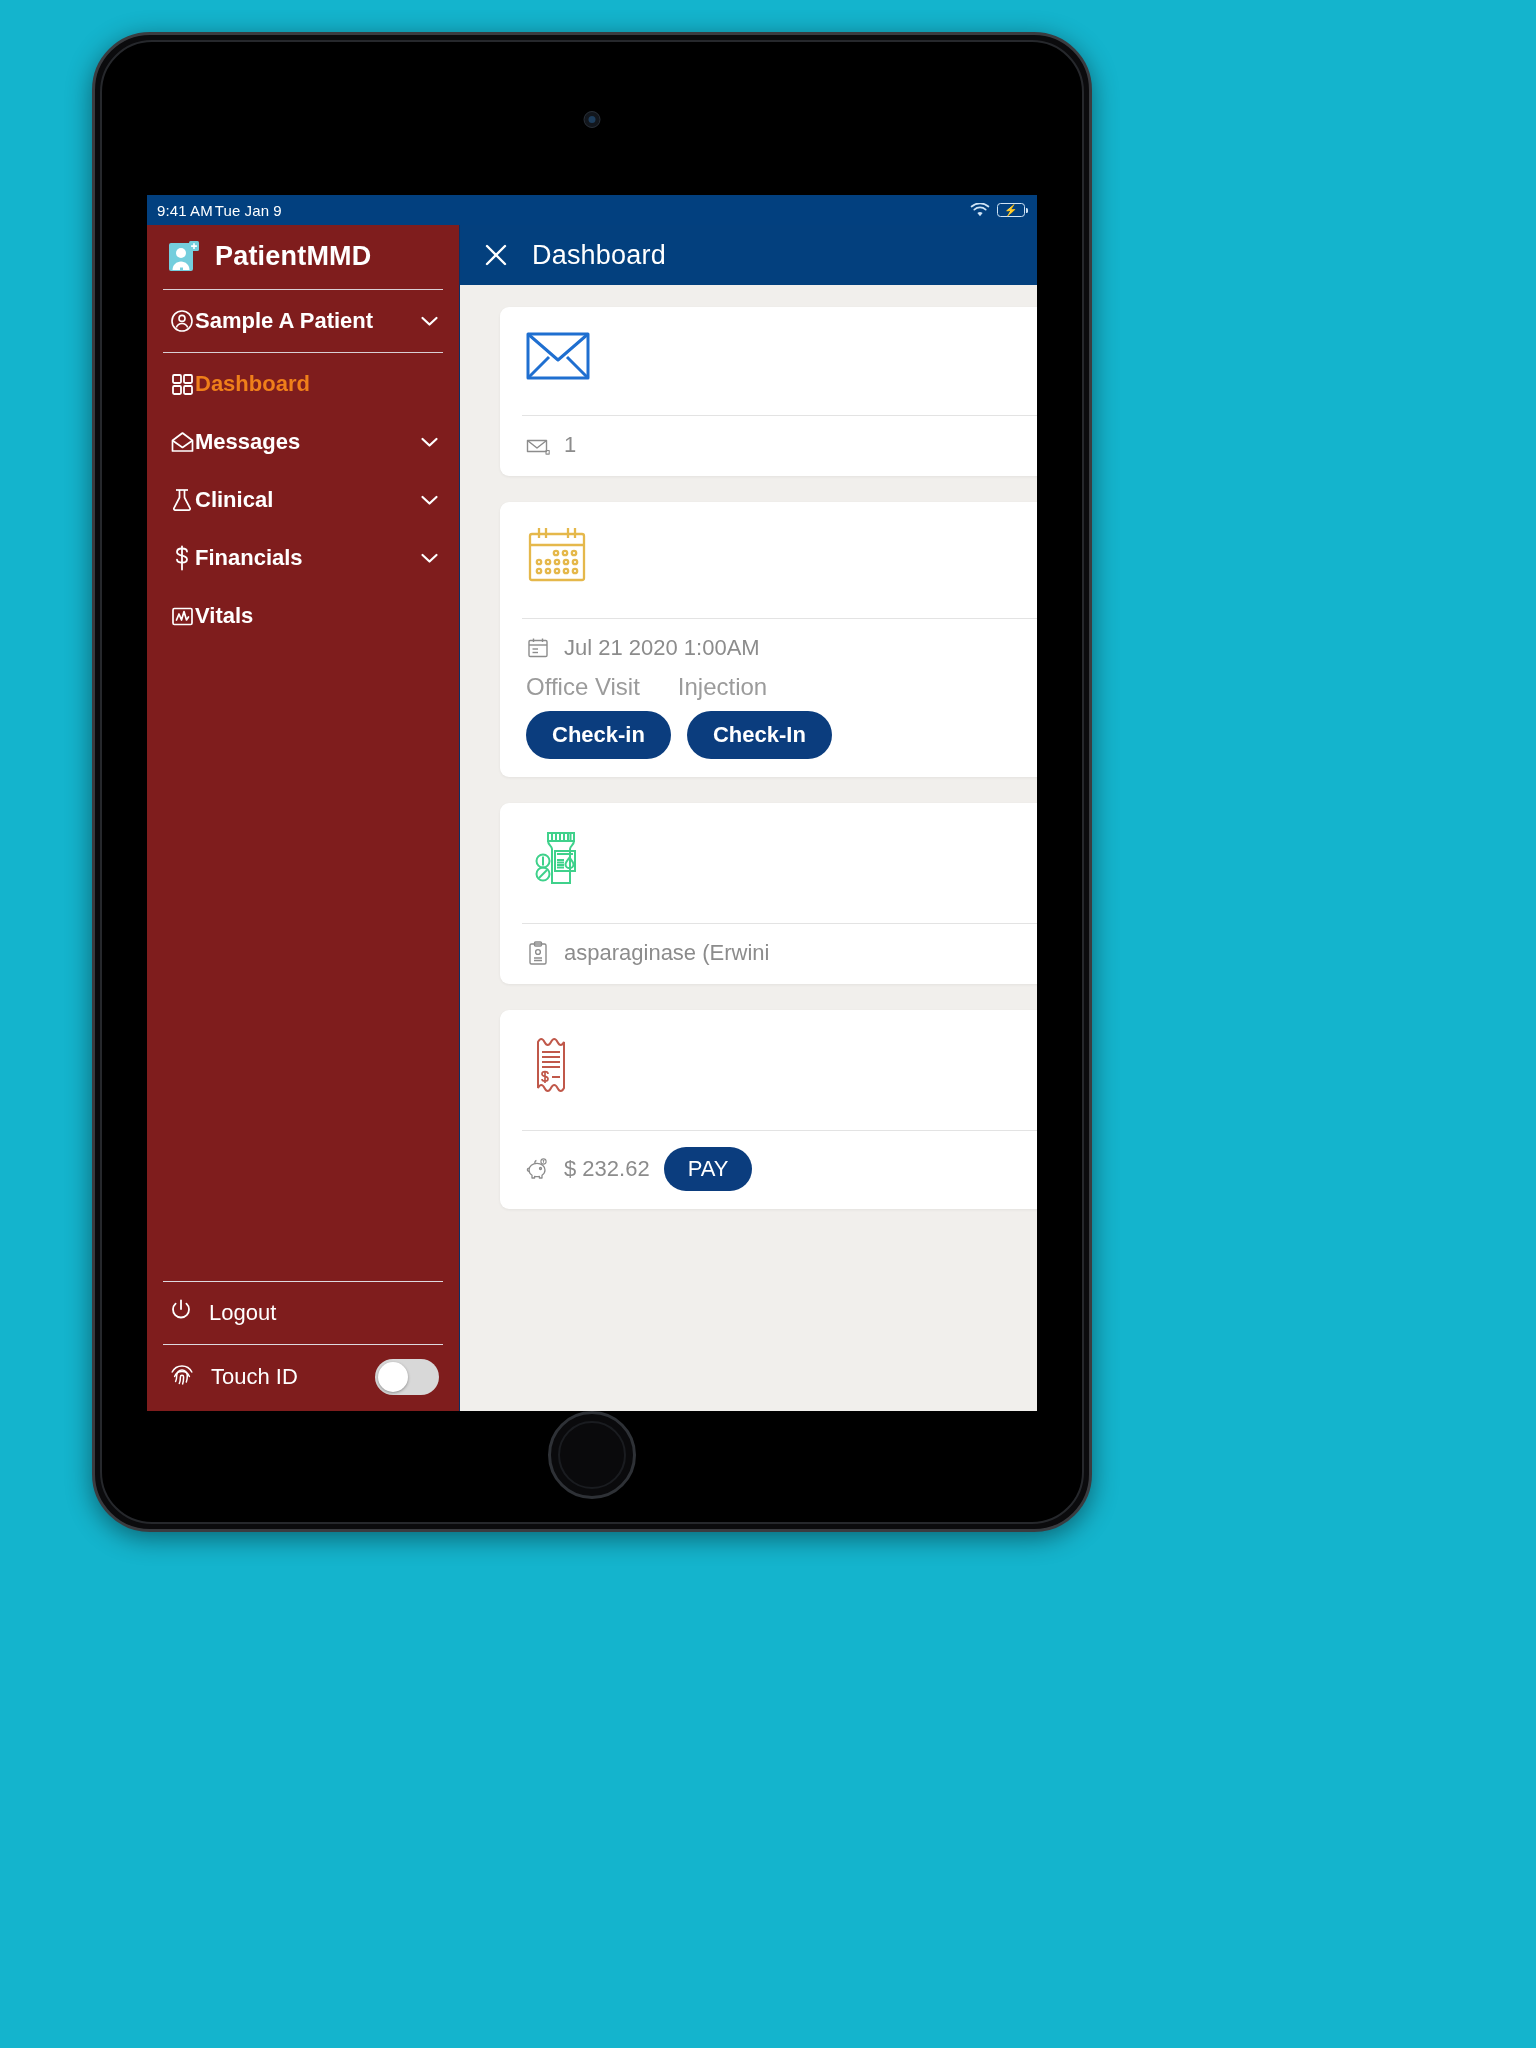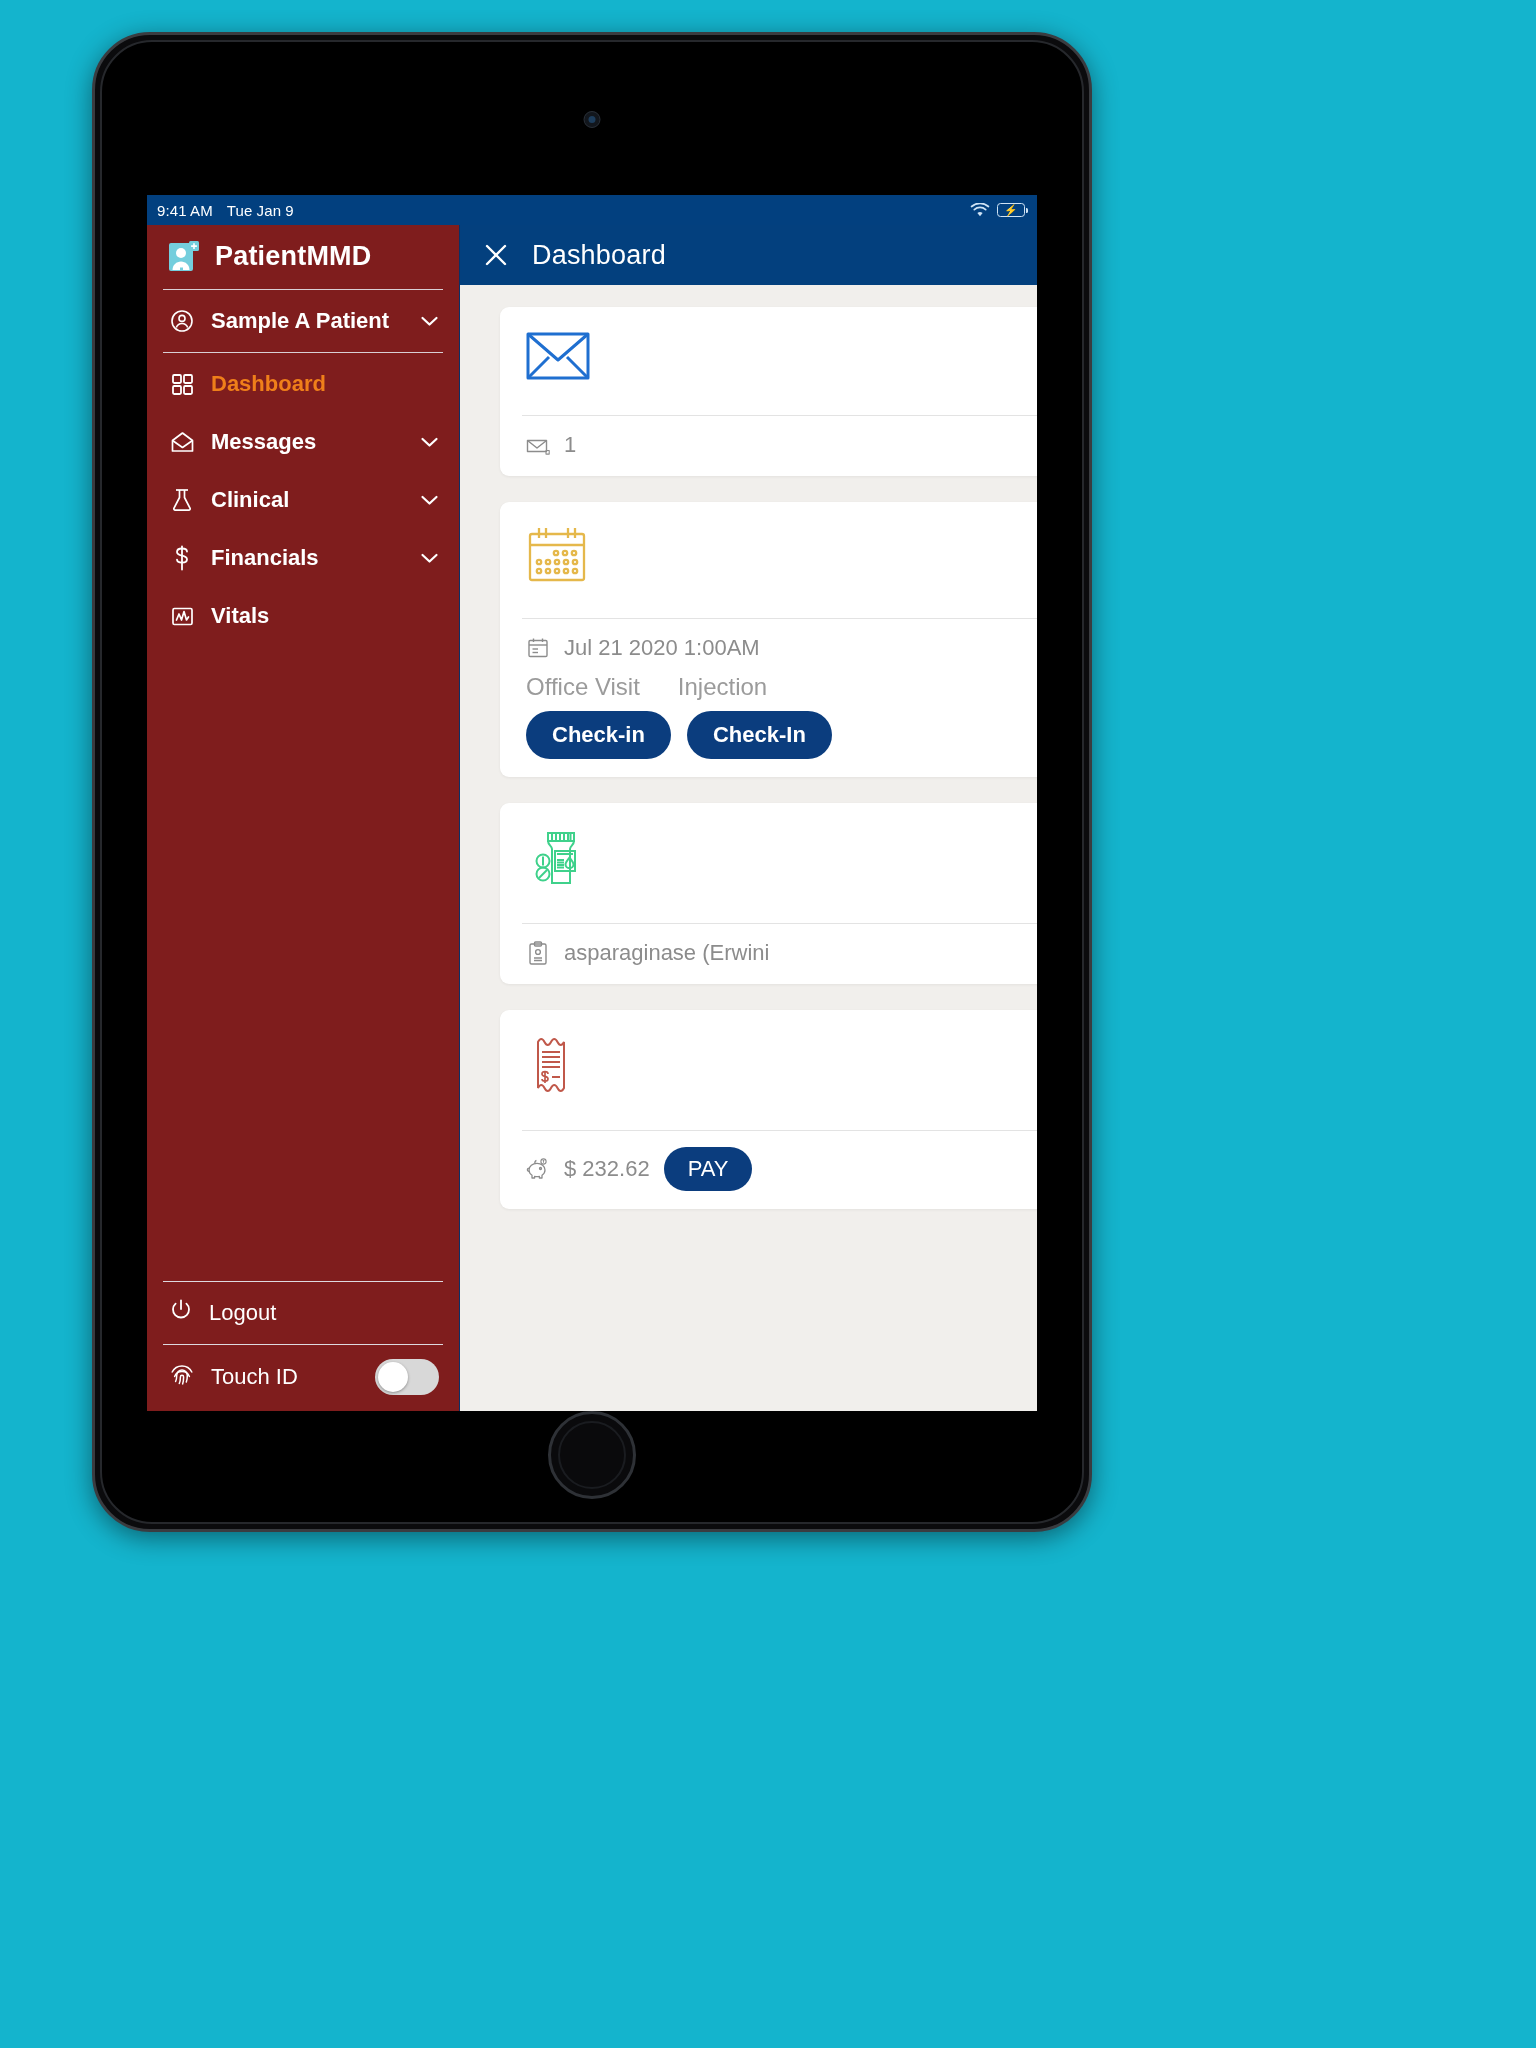--- a/index.html
+++ b/index.html
@@ -57,21 +57,21 @@
 
   
   .statusbar {
     height: 30px; background: #02407f; color: #fff;
     display: flex; align-items: center;
     padding: 0 12px 0 10px;
     font-size: 15px; letter-spacing: .1px;
     flex: none;
   }
   .sb-time { font-weight: 400; }
-  .sb-date { margin-left: 14px; font-weight: 400; }
+  .sb-date { margin-left: 2px; font-weight: 400; }
   .sb-right { margin-left: auto; display: flex; align-items: center; gap: 7px; }
   .wifi svg { display:block; }
   .battery {
     width: 28px; height: 14px; border: 1.6px solid #cfe3f5;
     border-radius: 3.5px; position: relative; padding: 1.5px;
   }
   .battery::after {
     content:""; position:absolute; right:-4px; top:4px;
     width:2.5px; height:5px; background:#cfe3f5; border-radius:0 1.5px 1.5px 0;
   }
@@ -98,21 +98,21 @@
   }
   .brand-name {
     color: #fff; font-size: 27px; font-weight: bold; letter-spacing: .2px;
   }
   .divider { height: 1px; background: #e9eef5; margin: 0 16px; opacity: .85; }
 
   .nav-item {
     display: flex; align-items: center;
     padding: 17px 20px 17px 22px;
     color: #fff; font-size: 22px; font-weight: bold;
-    cursor: pointer; gap: 16px;
+    cursor: pointer; 
   }
   .nav-item .ico { width: 26px; height: 26px; flex: none; display:flex; align-items:center; justify-content:center; }
   .nav-item .label { flex: 1; }
   .nav-item .chev { flex: none; width: 20px; display:flex; align-items:center; justify-content:center; }
   .nav-item.active .label { color: #ef7f1a; }
   .nav-item.patient { padding-top: 18px; padding-bottom: 18px; }
 
   .nav-list { padding-top: 2px; }
   .nav-list .nav-item { padding-top: 16px; padding-bottom: 16px; }
 

